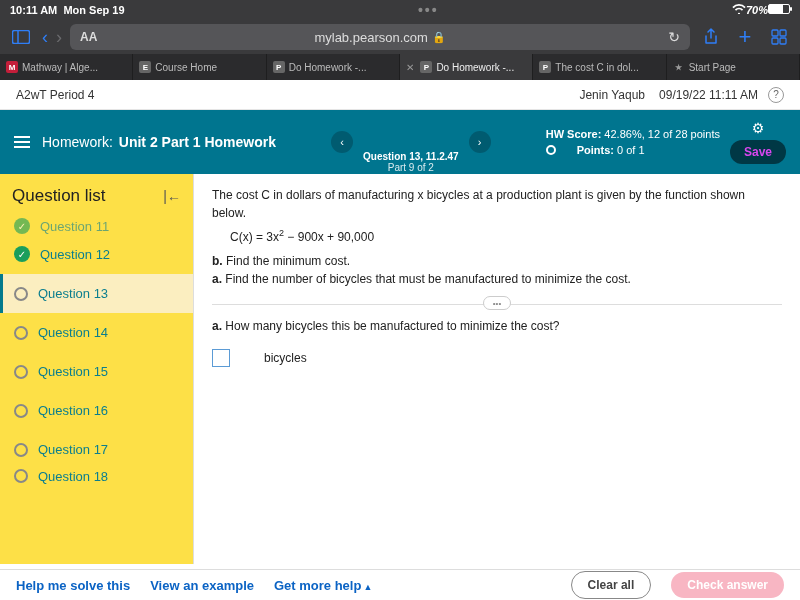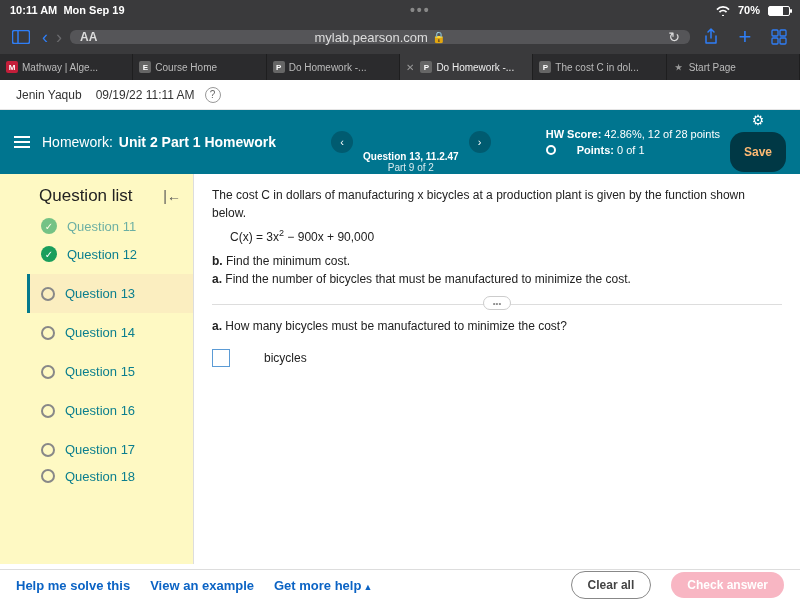--- a/index.html
+++ b/index.html
@@ -2,32 +2,32 @@
 <html><head>
 <meta charset="utf-8">
 <style>
 * { margin: 0; padding: 0; box-sizing: border-box; font-family: -apple-system, Helvetica, Arial, sans-serif; }
 body { width: 800px; height: 600px; background: #fff; overflow: hidden; position: relative; }
 
 
 .status-bar { height: 20px; background: #3a3a3c; color: #fff; display: flex; align-items: center; padding: 0 10px; font-size: 11px; font-weight: 600; }
 .status-bar .sb-left { flex: 0 0 auto; }
 .status-bar .sb-center { flex: 1; text-align: center; color: #888; font-size: 14px; letter-spacing: 2px; }
-.status-bar .sb-right { flex: 0 0 auto; display: flex; align-items: flex-end; gap: 8px; }
+.status-bar .sb-right { flex: 0 0 auto; display: flex; align-items: flex-start; gap: 0; font-style: italic; }
 .wifi { width: 14px; height: 10px; }
 .batt { width: 22px; height: 10px; border: 1px solid #fff; border-radius: 2px; position: relative; }
 .batt::after { content:""; position:absolute; right:-3px; top:2px; width:2px; height:4px; background:#fff; border-radius:1px;}
 .batt .fill { background:#fff; height:100%; width:70%; }
 
 
 .safari-bar { height: 34px; background: #3a3a3c; display: flex; align-items: center; padding: 0 8px; gap: 8px; }
 .sq-btn { width: 26px; height: 26px; display:flex; align-items:center; justify-content:center; color:#2f7ef6; border-radius:4px;}
 .nav-arrow { color:#2f7ef6; font-size:18px;}
 .nav-arrow.dim { color:#6a6a6d;}
-.url-pill { flex:1; background:#555558; height:14px; border-radius:6px; display:flex; align-items:center; justify-content:center; color:#ddd; font-size:13px; position:relative;}
+.url-pill { flex:1; background:#555558; height:26px; border-radius:6px; display:flex; align-items:center; justify-content:center; color:#ddd; font-size:13px; position:relative;}
 .url-pill .aa { position:absolute; left:10px; color:#ddd; font-size:12px; font-weight:600;}
 .url-pill .lock { font-size:11px; margin-left:4px; color:#bbb;}
 .url-pill .reload { position:absolute; right:10px; color:#ddd; font-size:14px;}
 
 
 .tab-strip { height: 26px; background:#2b2b2d; display:flex; align-items:stretch; }
 .tab { flex:1; border-right:1px solid #1e1e1f; display:flex; align-items:center; gap:4px; padding:0 6px; color:#bbb; font-size:10px; overflow:hidden; white-space:nowrap; }
 .tab.active { background:#3a3a3c; color:#eee;}
 .tab .tico { width:12px; height:12px; display:inline-flex; align-items:center; justify-content:center; font-size:8px; font-weight:bold; border-radius:2px;}
 .tab .tx { overflow:hidden; text-overflow:ellipsis;}
@@ -50,25 +50,25 @@
 .q-nav .circ{width:22px; height:22px; background:#005b70; border-radius:50%; display:flex; align-items:center; justify-content:center; font-size:11px;}
 .q-nav .qcenter{text-align:center;}
 .q-nav .qnum{font-size:10px; font-weight:700;margin-top:40px;}
 .q-nav .qpart{font-size:10px; opacity:.85;}
 .score-block{font-size:11px; line-height:1.5; margin-right:10px;}
 .score-block .row1 b{font-weight:700;}
 .score-block .row2{display:flex; align-items:center; gap:21px;}
 .score-block .row2 .ocirc{width:10px; height:10px; border:2px solid #fff; border-radius:50%;}
 .assign-right{display:flex; flex-direction:column; align-items:center; gap:4px;}
 .gear{font-size:14px;}
-.save-btn{background:#003845; color:#fdba74; border:none; border-radius:14px; padding:13px 14px; font-size:12px; font-weight:600;}
+.save-btn{background:#003845; color:#d946ef; border:none; border-radius:14px; padding:5px 14px; font-size:12px; font-weight:600;}
 
 
 .main{display:flex; height:390px;}
-.sidebar{width:194px; border-right:1px solid #ddd; background:#fef9c3; overflow:hidden;padding-left:27px;}
+.sidebar{width:194px; border-right:1px solid #ddd; background:#fde047; overflow:hidden;}
 .sb-head{display:flex; align-items:center; justify-content:space-between; padding:12px 12px 8px; font-size:17px; font-weight:400; color:#222;}
 .collapse-ic{color:#555; font-size:14px;}
 .q-list{overflow-y:hidden;}
 .q-item{display:flex; align-items:center; gap:10px; padding:12px 14px; font-size:13px; color:#0b7e8e; cursor:pointer;}
 .q-item .rad{width:14px; height:14px; border:2px solid #888; border-radius:50%;}
 .q-item .chk{width:16px; height:16px; background:#1a9e5c; border-radius:50%; display:flex; align-items:center; justify-content:center; color:#fff; font-size:10px;}
 .q-item.sel{background:#fbeec0; border-left:3px solid #047a8c; padding-left:11px;}
 .q-item.cut{height:20px; padding-top:0; padding-bottom:0; overflow:hidden; align-items:flex-end; opacity:.6;}
 .q-item.cutb{height:16px; overflow:hidden; align-items:flex-start; padding-top:0;}
 
@@ -165,20 +165,21 @@
       <span class="tico" style="background:#666;color:#fff;">P</span>
       <span class="tx">The cost C in dol...</span>
     </div>
   <div class="tab">
       <span class="tico" style="color:#999;">★</span>
       <span class="tx">Start Page</span>
     </div>
 </div>
 
 <div class="page-header">
+  <div class="left">A2wT Period 4</div>
   <div class="user">Jenin Yaqub</div>
   <div class="dt">09/19/22 11:11 AM</div>
   <div class="help">?</div>
 </div>
 
 <div class="assign-bar">
   <div class="hamburger">
       <span></span>
       <span></span>
       <span></span>
@@ -250,21 +251,21 @@
 
   <div class="content">
     <div class="prob">The cost C in dollars of manufacturing x bicycles at a production plant is given by the function shown below.</div>
     <div class="formula"><span>C(x) = 3x</span><sup>2</sup><span> − 900x + 90,000</span></div>
     <div class="pl"><b>b.</b><span> Find the minimum cost.</span></div>
     <div class="pl"><b>a.</b><span> Find the number of bicycles that must be manufactured to minimize the cost.</span></div>
     <div style="position:relative;">
       <hr class="divider">
       <div class="div-pill">•••</div>
     </div>
-    <div class="qa"><b>a.</b><span> How many bicycles must be manufactured to minimize the cost?</span></div>
+    <div class="qa"><b>a.</b><span> How many bicycles this be manufactured to minimize the cost?</span></div>
     <div class="ans-row">
       <div class="ans-box"></div>
       <span>bicycles</span>
     </div>
   </div>
 </div>
 
 <div class="footer">
   <span class="link">Help me solve this</span>
   <span class="link">View an example</span>

